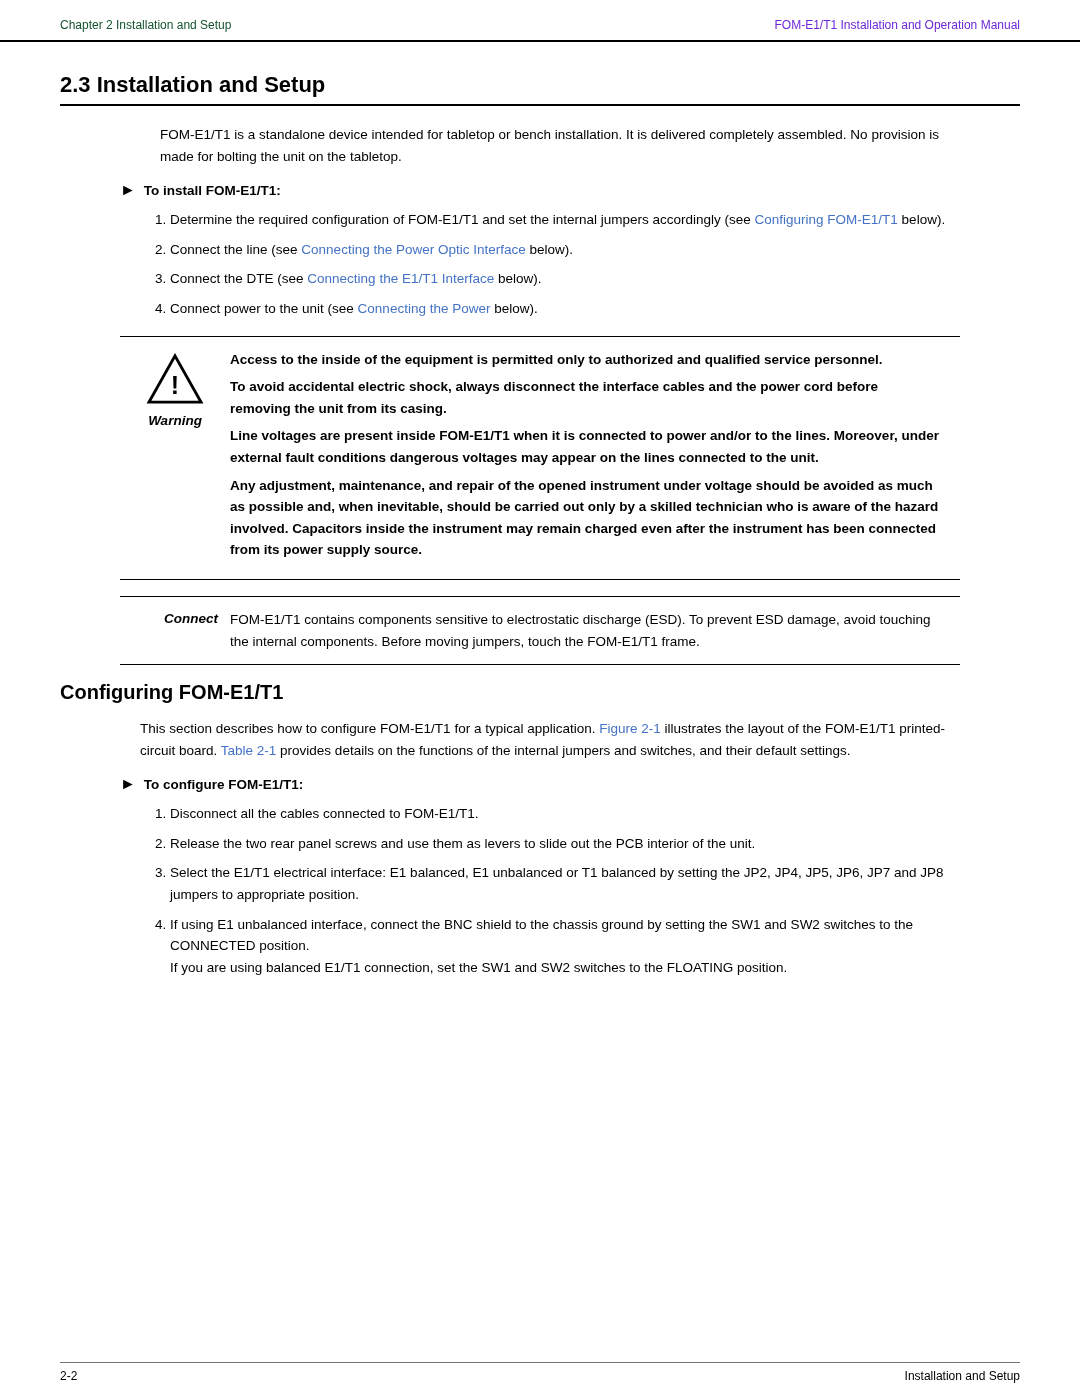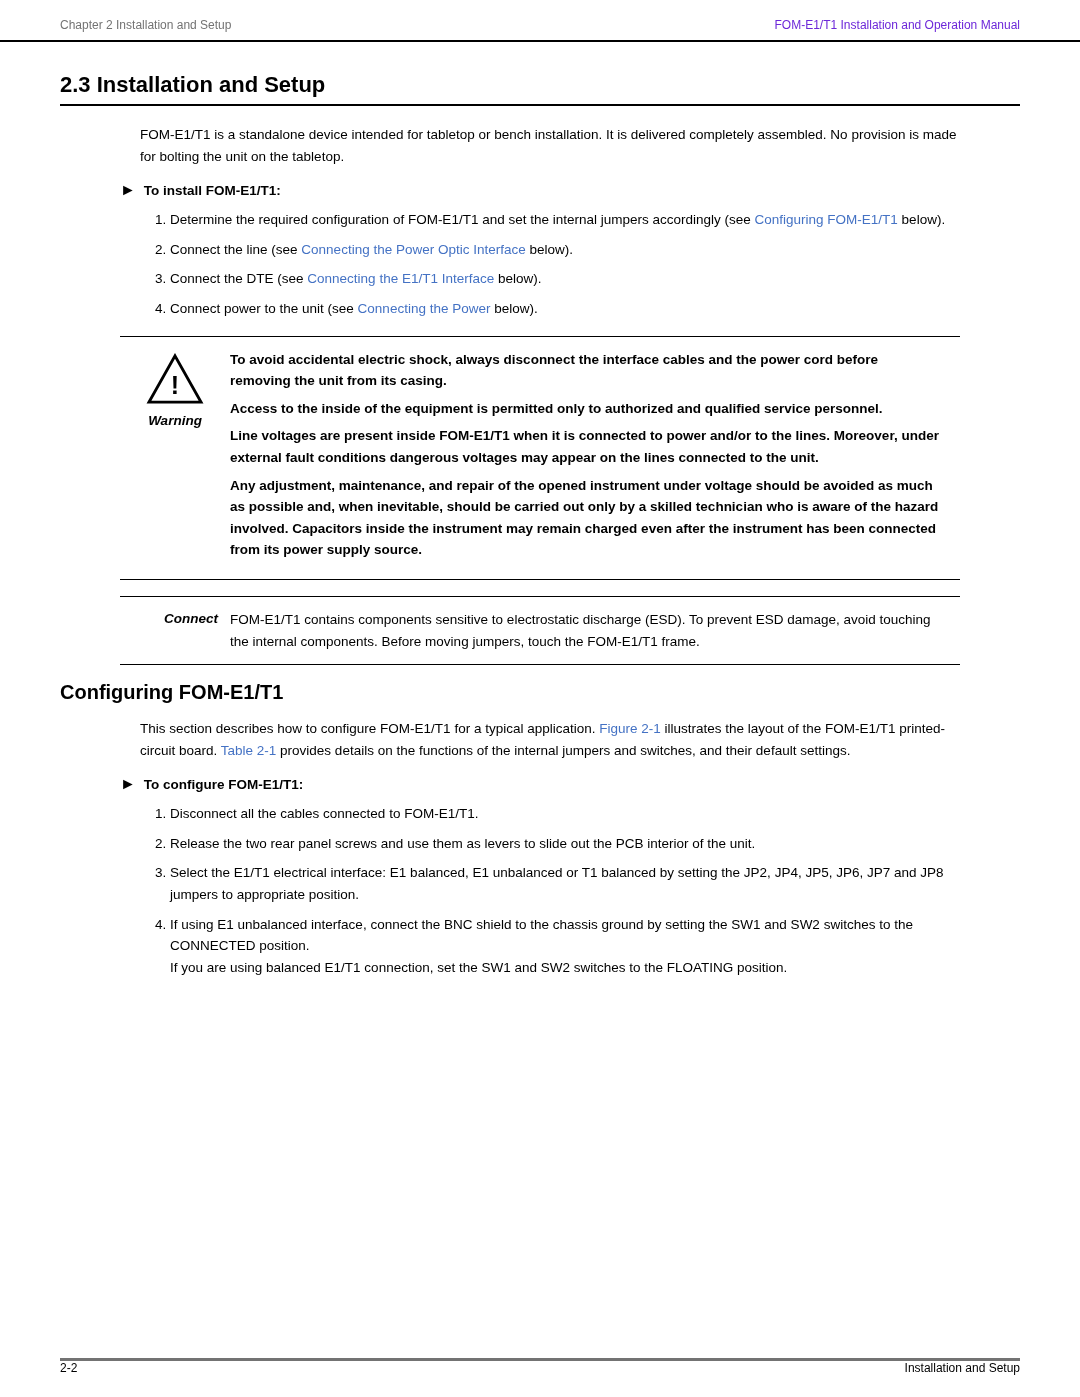--- a/index.html
+++ b/index.html
@@ -29,21 +29,21 @@
     .page-header {
       display: flex;
       justify-content: space-between;
       align-items: flex-start;
       padding: 18px 60px 8px 60px;
       border-bottom: 2px solid #000;
     }
 
     .header-left {
       font-size: 12px;
-      color: #737373;
+      color: #14532d;
     }
 
     .header-right {
       font-size: 12px;
       color: #6d28d9;
     }
 
     
     .content {
       padding: 30px 60px 30px 60px;
@@ -55,21 +55,21 @@
       font-weight: bold;
       margin-bottom: 18px;
       border-bottom: 2px solid #000;
       padding-bottom: 6px;
     }
 
     
     .body-text {
       margin-bottom: 14px;
       line-height: 1.6;
-      margin-left: 80px;
+      margin-left: 100px;
       margin-right: 60px;
     }
 
     
     .procedure-heading {
       display: flex;
       align-items: center;
       font-weight: bold;
       margin-bottom: 10px;
       margin-left: 60px;
@@ -188,28 +188,28 @@
     .subsection-body {
       margin-left: 80px;
       margin-right: 60px;
       margin-bottom: 14px;
       line-height: 1.6;
     }
 
     
     .page-footer {
       position: absolute;
-      bottom: 22px;
+      bottom: 14px;
       left: 60px;
       right: 60px;
       display: flex;
       justify-content: space-between;
       align-items: center;
-      border-top: 3px solid #737373;
-      padding-top: 0;
+      border-top: 1px solid #737373;
+      padding-top: 6px;
       font-size: 12px;
     }
 
     .footer-left {
       font-size: 12px;
     }
 
     .footer-right {
       font-size: 12px;
     }
@@ -256,22 +256,22 @@
     <div class="warning-box">
       <div class="warning-icon-area">
 
         <svg class="warning-triangle" width="60" height="54" viewBox="0 0 60 54">
           <polygon points="30,3 57,51 3,51" fill="none" stroke="#000" stroke-width="3"></polygon>
           <text x="30" y="43" text-anchor="middle" font-size="26" font-weight="bold" fill="#000">!</text>
         </svg>
         <span class="warning-label">Warning</span>
       </div>
       <div class="warning-text">
+        <p>Access to the inside of the equipment is permitted only to authorized and qualified service personnel.</p>
         <p>To avoid accidental electric shock, always disconnect the interface cables and the power cord before removing the unit from its casing.</p>
-        <p>Access to the inside of the equipment is permitted only to authorized and qualified service personnel.</p>
         <p>Line voltages are present inside FOM-E1/T1 when it is connected to power and/or to the lines. Moreover, under external fault conditions dangerous voltages may appear on the lines connected to the unit.</p>
         <p>Any adjustment, maintenance, and repair of the opened instrument under voltage should be avoided as much as possible and, when inevitable, should be carried out only by a skilled technician who is aware of the hazard involved. Capacitors inside the instrument may remain charged even after the instrument has been connected from its power supply source.</p>
       </div>
     </div>
 
     <div class="caution-box">
       <div class="caution-label-area">
         <span class="caution-label">Connect</span>
       </div>
       <div class="caution-text">FOM-E1/T1 contains components sensitive to electrostatic discharge (ESD). To prevent ESD damage, avoid touching the internal components. Before moving jumpers, touch the FOM-E1/T1 frame.</div>

